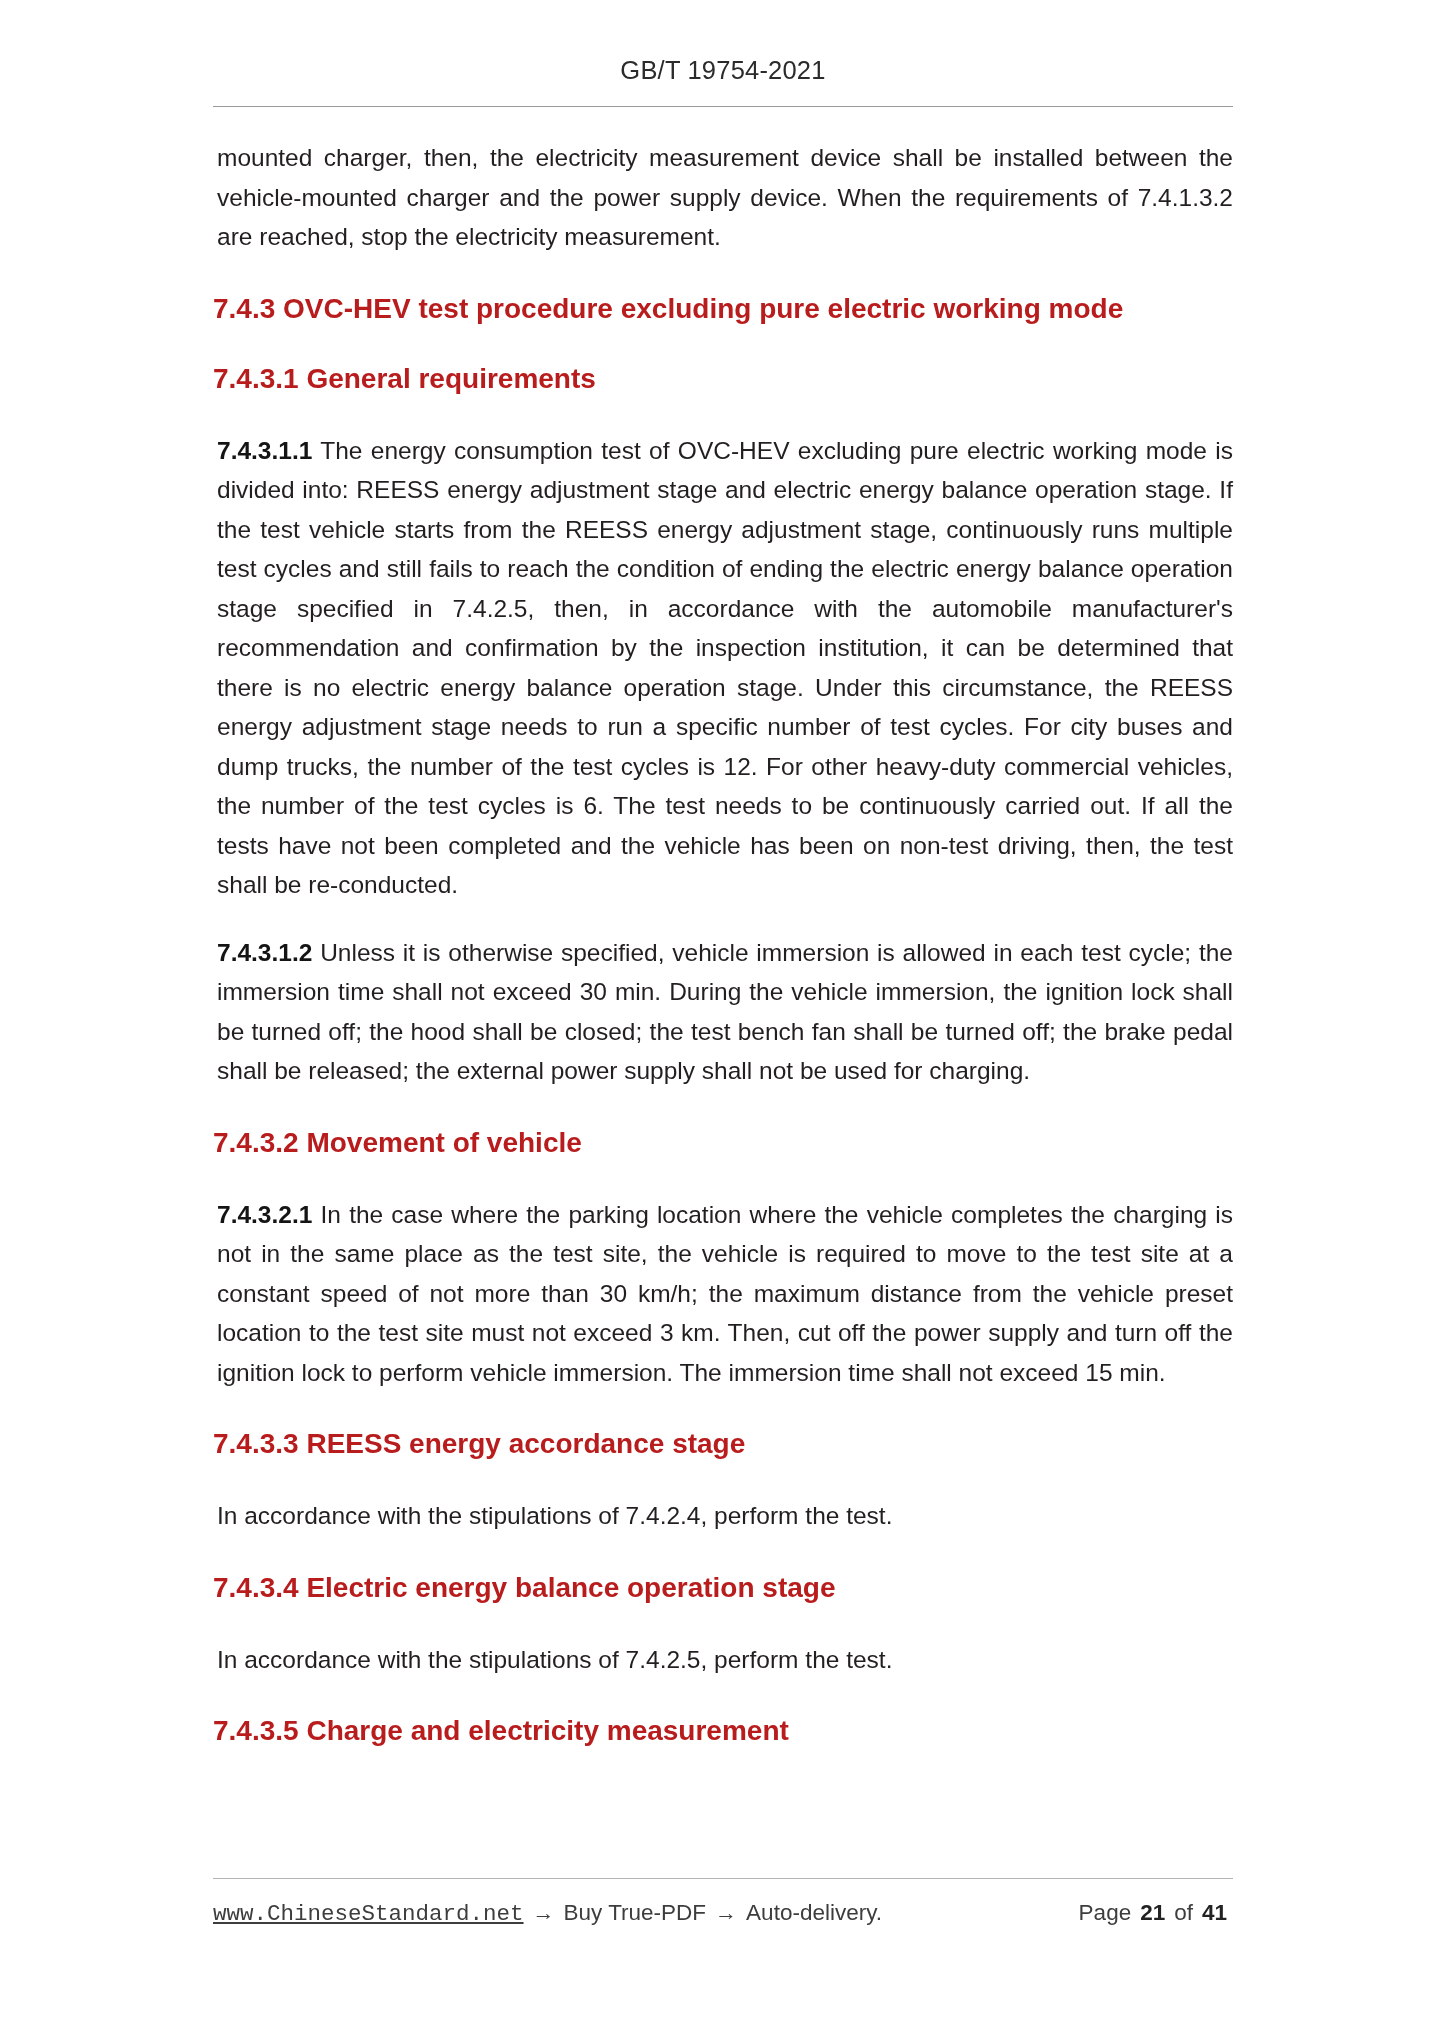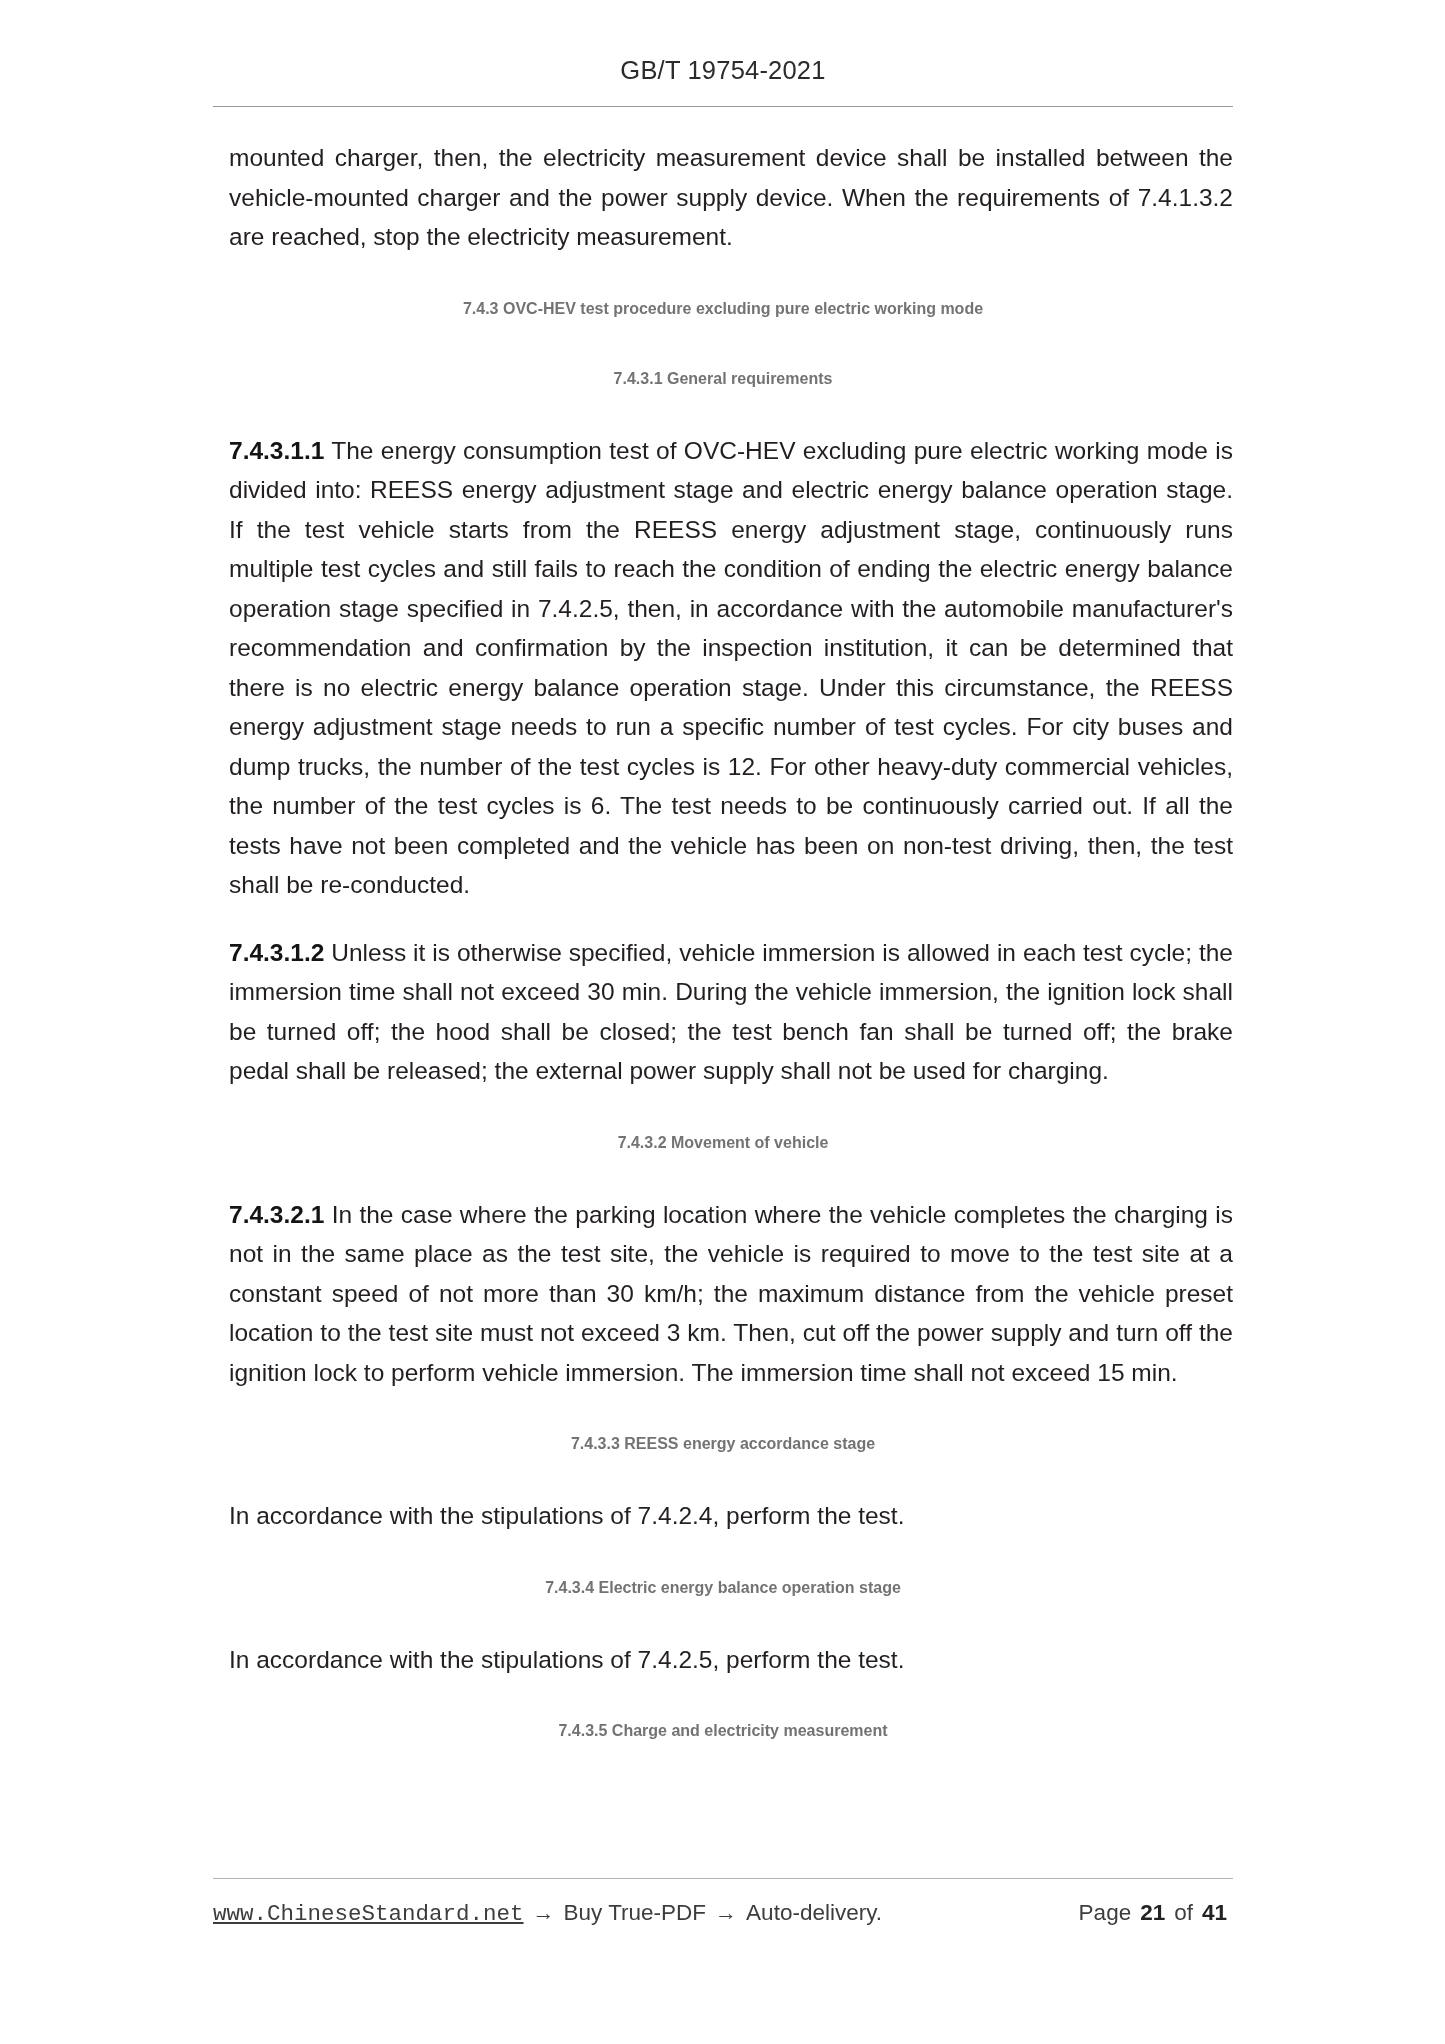--- a/index.html
+++ b/index.html
@@ -43,44 +43,44 @@
     border: 0;
     border-top: 1.6px solid #9a9a9a;
     width: 100%;
   }
 
   
   .content {
     margin-top: 31px;
   }
   p.body-text {
-    margin: 0 0 0 16px;
+    margin: 0 0 0 4px;
     font-size: 24.5px;
     line-height: 39.5px;
     text-align: justify;
     text-justify: inter-word;
     color: #231f20;
     hyphens: none;
   }
   p.body-text + p.body-text,
   p.body-text + h3,
   h3 + p.body-text,
   h3 + h3 {
     margin-top: 0;
   }
   .gap-para { margin-top: 28px !important; }
   .gap-head { margin-top: 34px !important; }
 
   h3.heading {
     margin: 0;
-    font-size: 16px;
+    font-size: 28px;
     line-height: 36px;
     font-weight: bold;
-    color: #737373;
-    text-align: center;
+    color: #b91c1c;
+    text-align: left;
   }
   .num {
     font-weight: bold;
     color: #141414;
   }
   .no-justify { text-align: left; }
 
   
   .footer {
     position: absolute;

